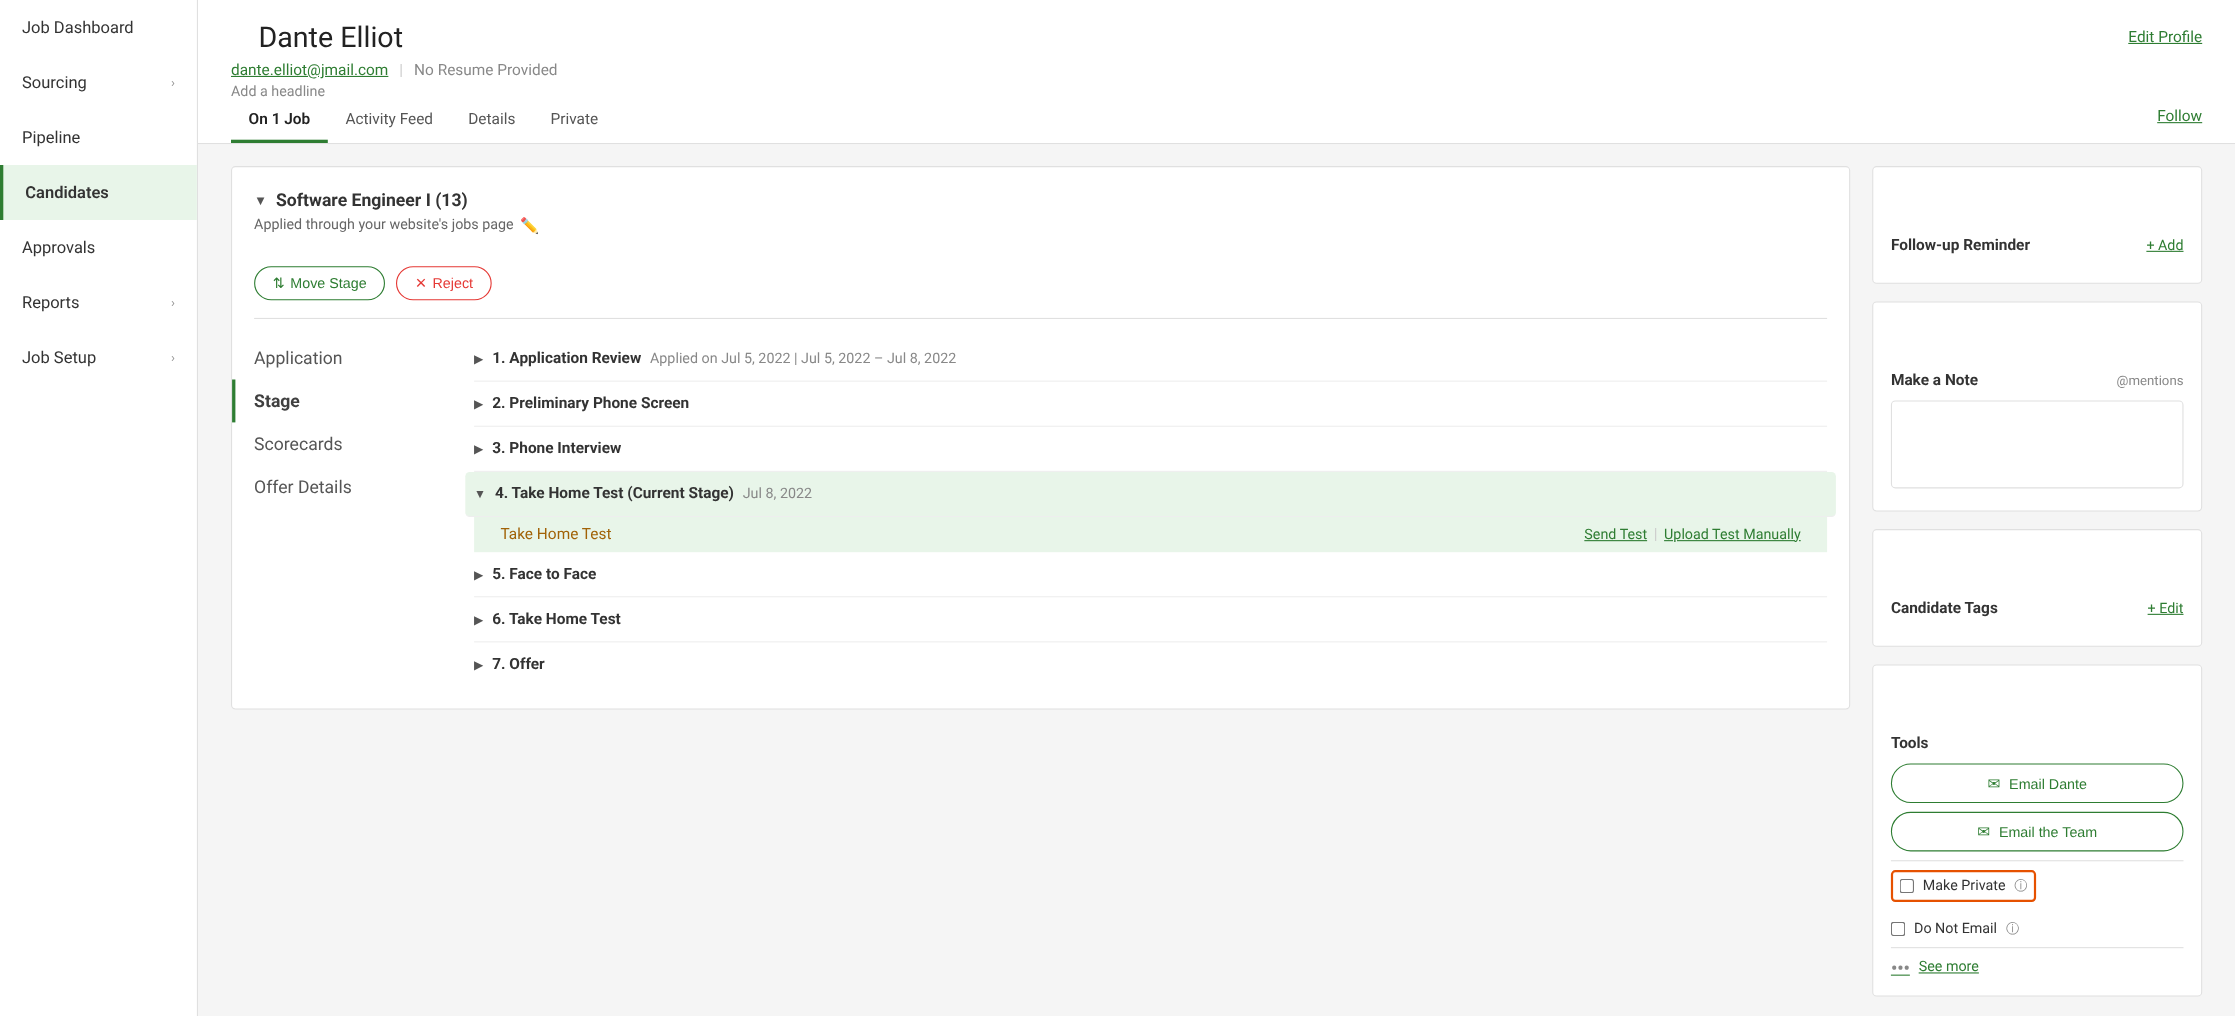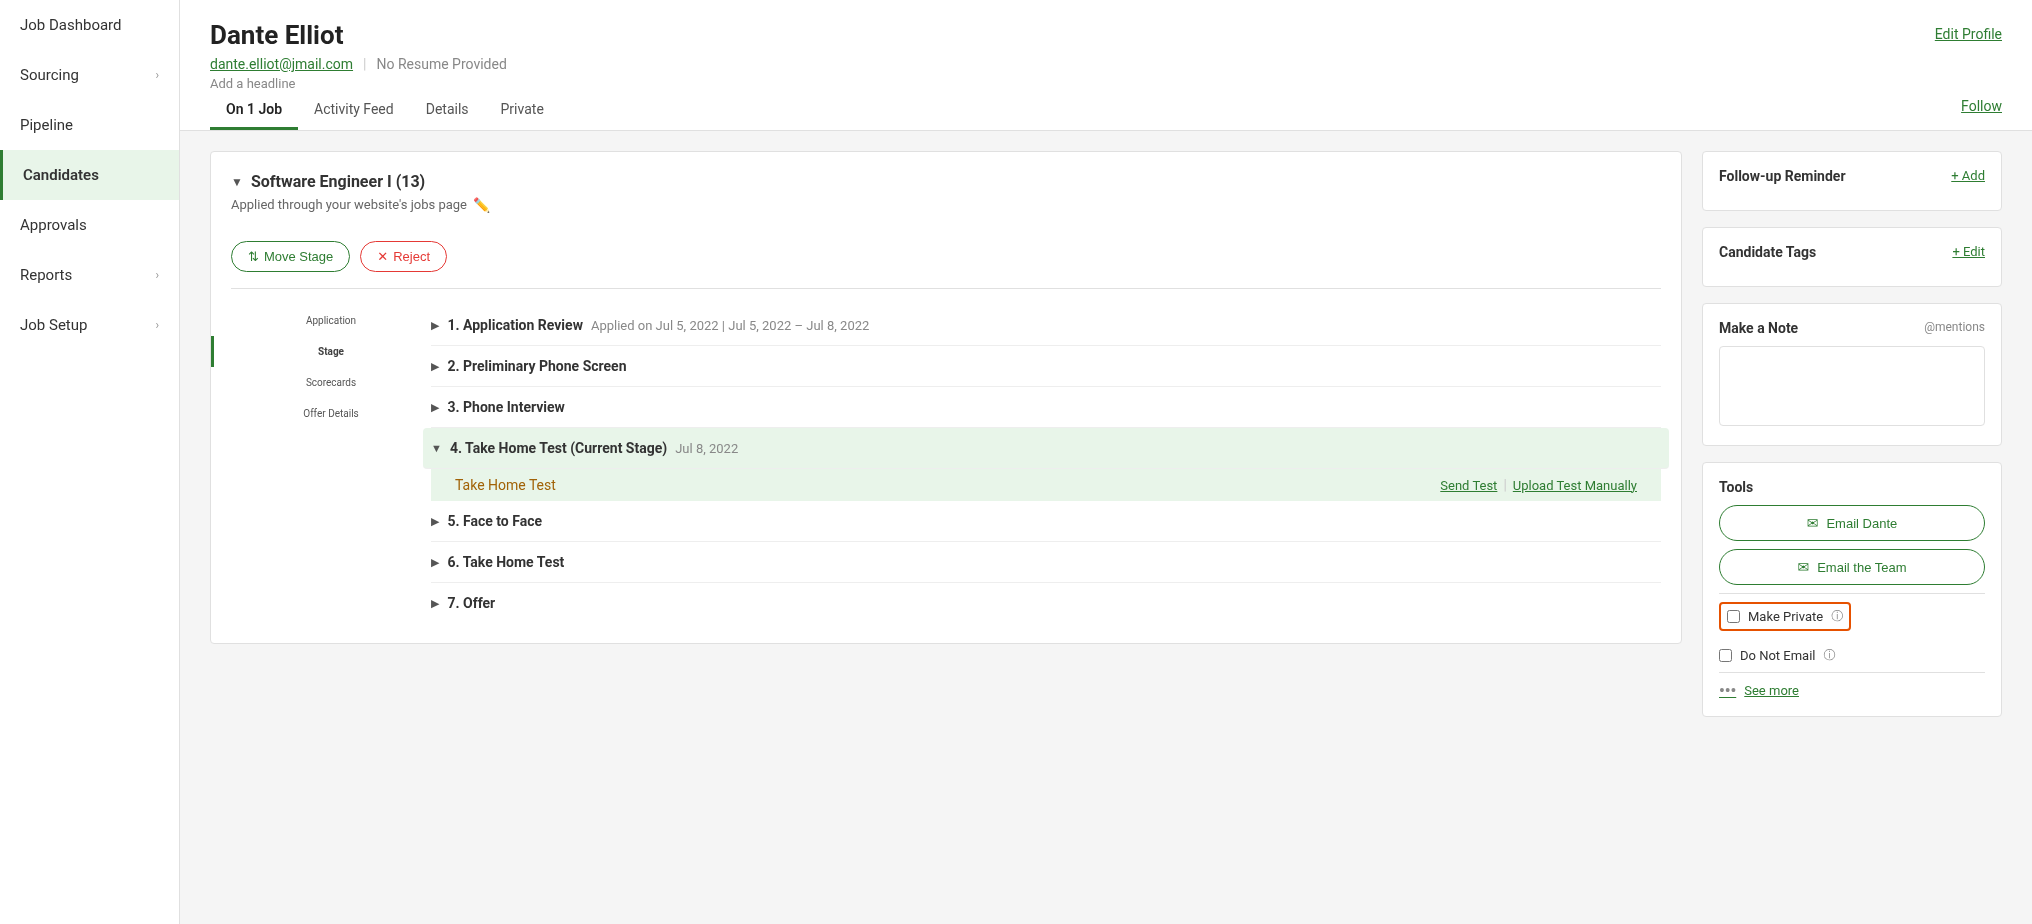--- a/index.html
+++ b/index.html
@@ -10,21 +10,21 @@
     .sidebar-item { padding: 16px 20px; cursor: pointer; display: flex; align-items: center; justify-content: space-between; font-size: 15px; color: #333; }
     .sidebar-item.active { background: #e8f5e9; font-weight: 600; border-left: 3px solid #2e7d32; }
     .sidebar-chevron { color: #999; font-size: 12px; }
 
     
     .main { flex: 1; overflow-y: auto; background: #f5f5f5; }
 
     
     .header { background: #fff; padding: 20px 30px 0 30px; border-bottom: 1px solid #e0e0e0; }
     .header-top { display: flex; justify-content: space-between; align-items: flex-start; margin-bottom: 6px; }
-    .candidate-name { font-size: 26px; font-weight: 700; color: #222; }
+    .candidate-name { font-size: 26px; font-weight: 400; color: #222; margin-left: 25px; }
     .edit-profile-link { color: #2e7d32; text-decoration: underline; font-size: 14px; cursor: pointer; margin-top: 6px; }
     .candidate-sub { display: flex; align-items: center; gap: 10px; margin-bottom: 4px; }
     .candidate-email { color: #2e7d32; text-decoration: underline; cursor: pointer; font-size: 14px; }
     .separator { color: #ccc; }
     .no-resume { color: #888; font-size: 14px; }
     .add-headline { color: #888; font-size: 13px; }
 
     
     .tabs { display: flex; align-items: center; justify-content: space-between; }
     .tab-list { display: flex; gap: 0; }
@@ -45,21 +45,21 @@
     .edit-icon { color: #999; cursor: pointer; font-size: 14px; }
 
     
     .btn-move { border: 1.5px solid #2e7d32; color: #2e7d32; background: #fff; padding: 7px 16px; border-radius: 20px; cursor: pointer; font-size: 13px; display: flex; align-items: center; gap: 5px; }
     .btn-reject { border: 1.5px solid #e53935; color: #e53935; background: #fff; padding: 7px 16px; border-radius: 20px; cursor: pointer; font-size: 13px; display: flex; align-items: center; gap: 5px; }
     .btn-row { display: flex; gap: 10px; margin-bottom: 16px; }
 
     
     .stage-nav { display: flex; gap: 0; border-top: 1px solid #e0e0e0; padding-top: 16px; }
     .stage-nav-col { width: 200px; flex-shrink: 0; }
-    .stage-nav-item { padding: 10px 0; font-size: 10px; color: #555; cursor: pointer; position: relative; text-align: center; }
+    .stage-nav-item { padding: 10px 0; font-size: 16px; color: #555; cursor: pointer; position: relative; }
     .stage-nav-item.active-nav { font-weight: 700; color: #404040; }
     .stage-nav-item.active-nav::before { content: ''; position: absolute; left: -20px; top: 0; bottom: 0; width: 3px; background: #2e7d32; }
 
     
     .stage-list { flex: 1; }
     .stage-row { display: flex; align-items: center; padding: 12px 0; border-bottom: 1px solid #eee; cursor: pointer; }
     .stage-row:last-child { border-bottom: none; }
     .stage-arrow { color: #555; font-size: 11px; margin-right: 8px; flex-shrink: 0; }
     .stage-label { font-size: 14px; }
     .stage-label strong { font-weight: 700; }
@@ -69,21 +69,21 @@
     
     .sub-row { display: flex; align-items: center; padding: 8px 24px; }
     .sub-row-label { font-size: 14px; color: #a16207; flex: 1; }
     .sub-row-actions { display: flex; gap: 0; align-items: center; }
     .action-link { color: #2e7d32; text-decoration: underline; cursor: pointer; font-size: 13px; }
     .action-sep { color: #ccc; margin: 0 6px; }
 
     
     .right-panel { width: 300px; flex-shrink: 0; display: flex; flex-direction: column; gap: 16px; }
     .right-section { background: #fff; border: 1px solid #e0e0e0; border-radius: 4px; padding: 16px; }
-    .right-section-header { display: flex; justify-content: space-between; margin-bottom: 10px; }
+    .right-section-header { display: flex; justify-content: space-between; align-items: center; margin-bottom: 10px; margin-top: 47px; }
     .right-section-title { font-weight: 700; font-size: 14px; }
     .add-link { color: #2e7d32; text-decoration: underline; cursor: pointer; font-size: 13px; }
     .note-area { width: 100%; border: 1px solid #e0e0e0; border-radius: 4px; padding: 8px; font-size: 13px; resize: none; height: 80px; color: #333; outline: none; }
     .mentions-label { color: #888; font-size: 12px; }
 
     
     .tool-btn { display: flex; align-items: center; gap: 8px; border: 1.5px solid #2e7d32; color: #2e7d32; background: #fff; padding: 9px 16px; border-radius: 20px; cursor: pointer; font-size: 13px; width: 100%; margin-bottom: 8px; justify-content: center; }
     .tool-btn-icon { font-size: 14px; }
 
     
@@ -234,31 +234,31 @@
 
       <div class="right-section">
         <div class="right-section-header">
           <span class="right-section-title">Follow-up Reminder</span>
           <a class="add-link">+ Add</a>
         </div>
       </div>
 
       <div class="right-section">
         <div class="right-section-header">
+          <span class="right-section-title">Make a Note</span>
+          <span class="mentions-label">@mentions</span>
+        </div>
+        <textarea class="note-area" style=""></textarea>
+      </div>
+
+      <div class="right-section">
+        <div class="right-section-header">
           <span class="right-section-title">Candidate Tags</span>
           <a class="add-link">+ Edit</a>
         </div>
-      </div>
-
-      <div class="right-section">
-        <div class="right-section-header">
-          <span class="right-section-title">Make a Note</span>
-          <span class="mentions-label">@mentions</span>
-        </div>
-        <textarea class="note-area" style=""></textarea>
       </div>
 
       <div class="right-section">
         <div class="right-section-header">
           <span class="right-section-title">Tools</span>
         </div>
         <button class="tool-btn">
           <span class="tool-btn-icon">✉</span>
           <span>Email Dante</span>
         </button>

